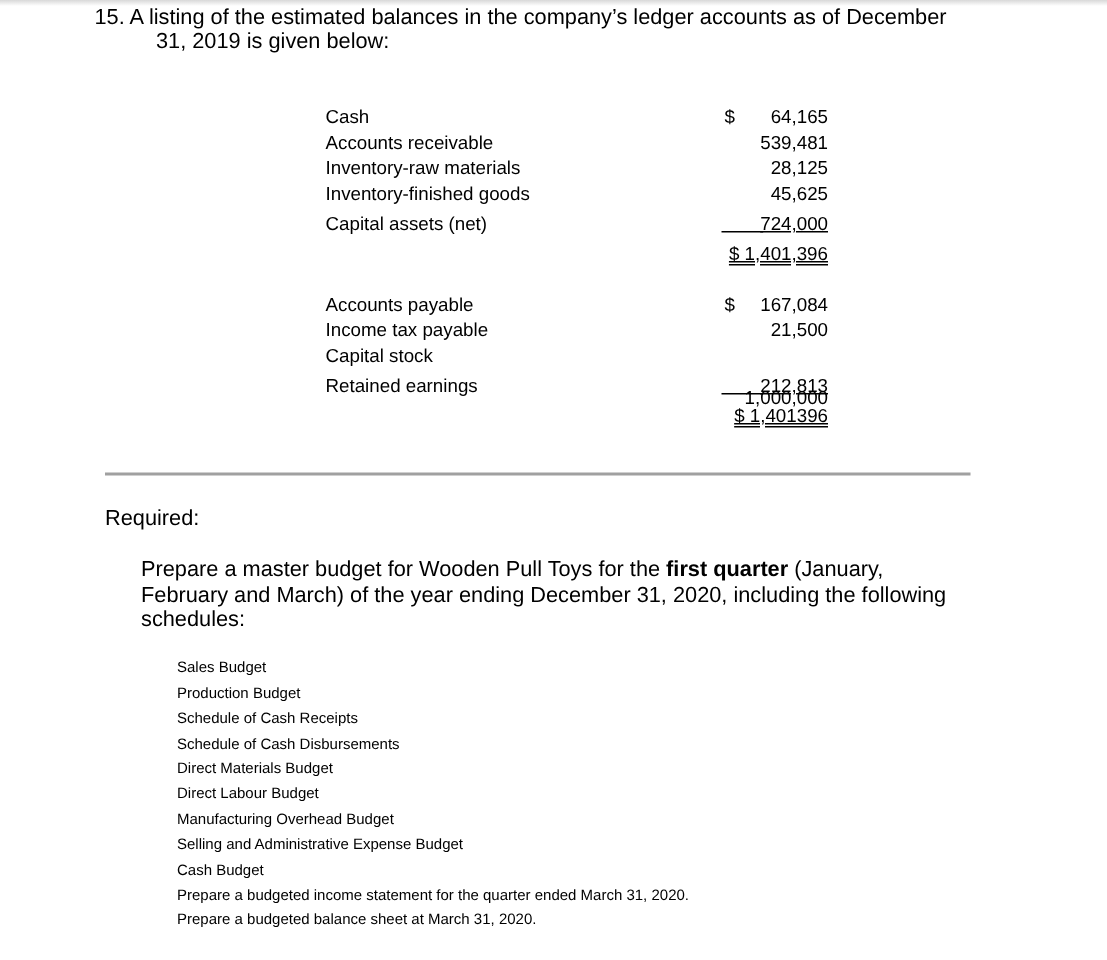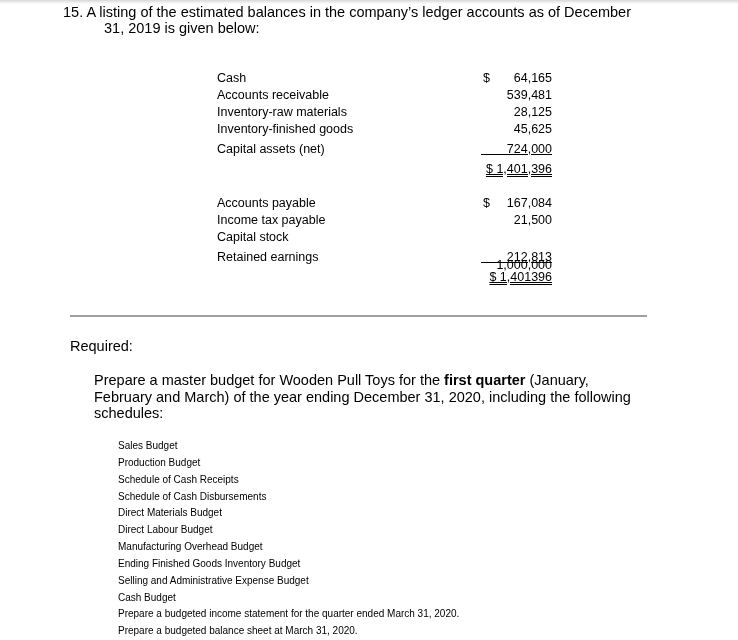--- a/index.html
+++ b/index.html
@@ -84,18 +84,17 @@
 <div class="body-text" style="left:94px; top:405px;">schedules:</div>
 
 <ul class="schedule-list">
   <li>Sales Budget</li>
   <li>Production Budget</li>
   <li>Schedule of Cash Receipts</li>
   <li>Schedule of Cash Disbursements</li>
   <li>Direct Materials Budget</li>
   <li>Direct Labour Budget</li>
   <li>Manufacturing Overhead Budget</li>
-  <li>Ending Finished Goods Inventory Budget</li>
   <li>Selling and Administrative Expense Budget</li>
   <li>Cash Budget</li>
   <li>Prepare a budgeted income statement for the quarter ended March 31, 2020.</li>
   <li>Prepare a budgeted balance sheet at March 31, 2020.</li>
 </ul>
 
 </body></html>

